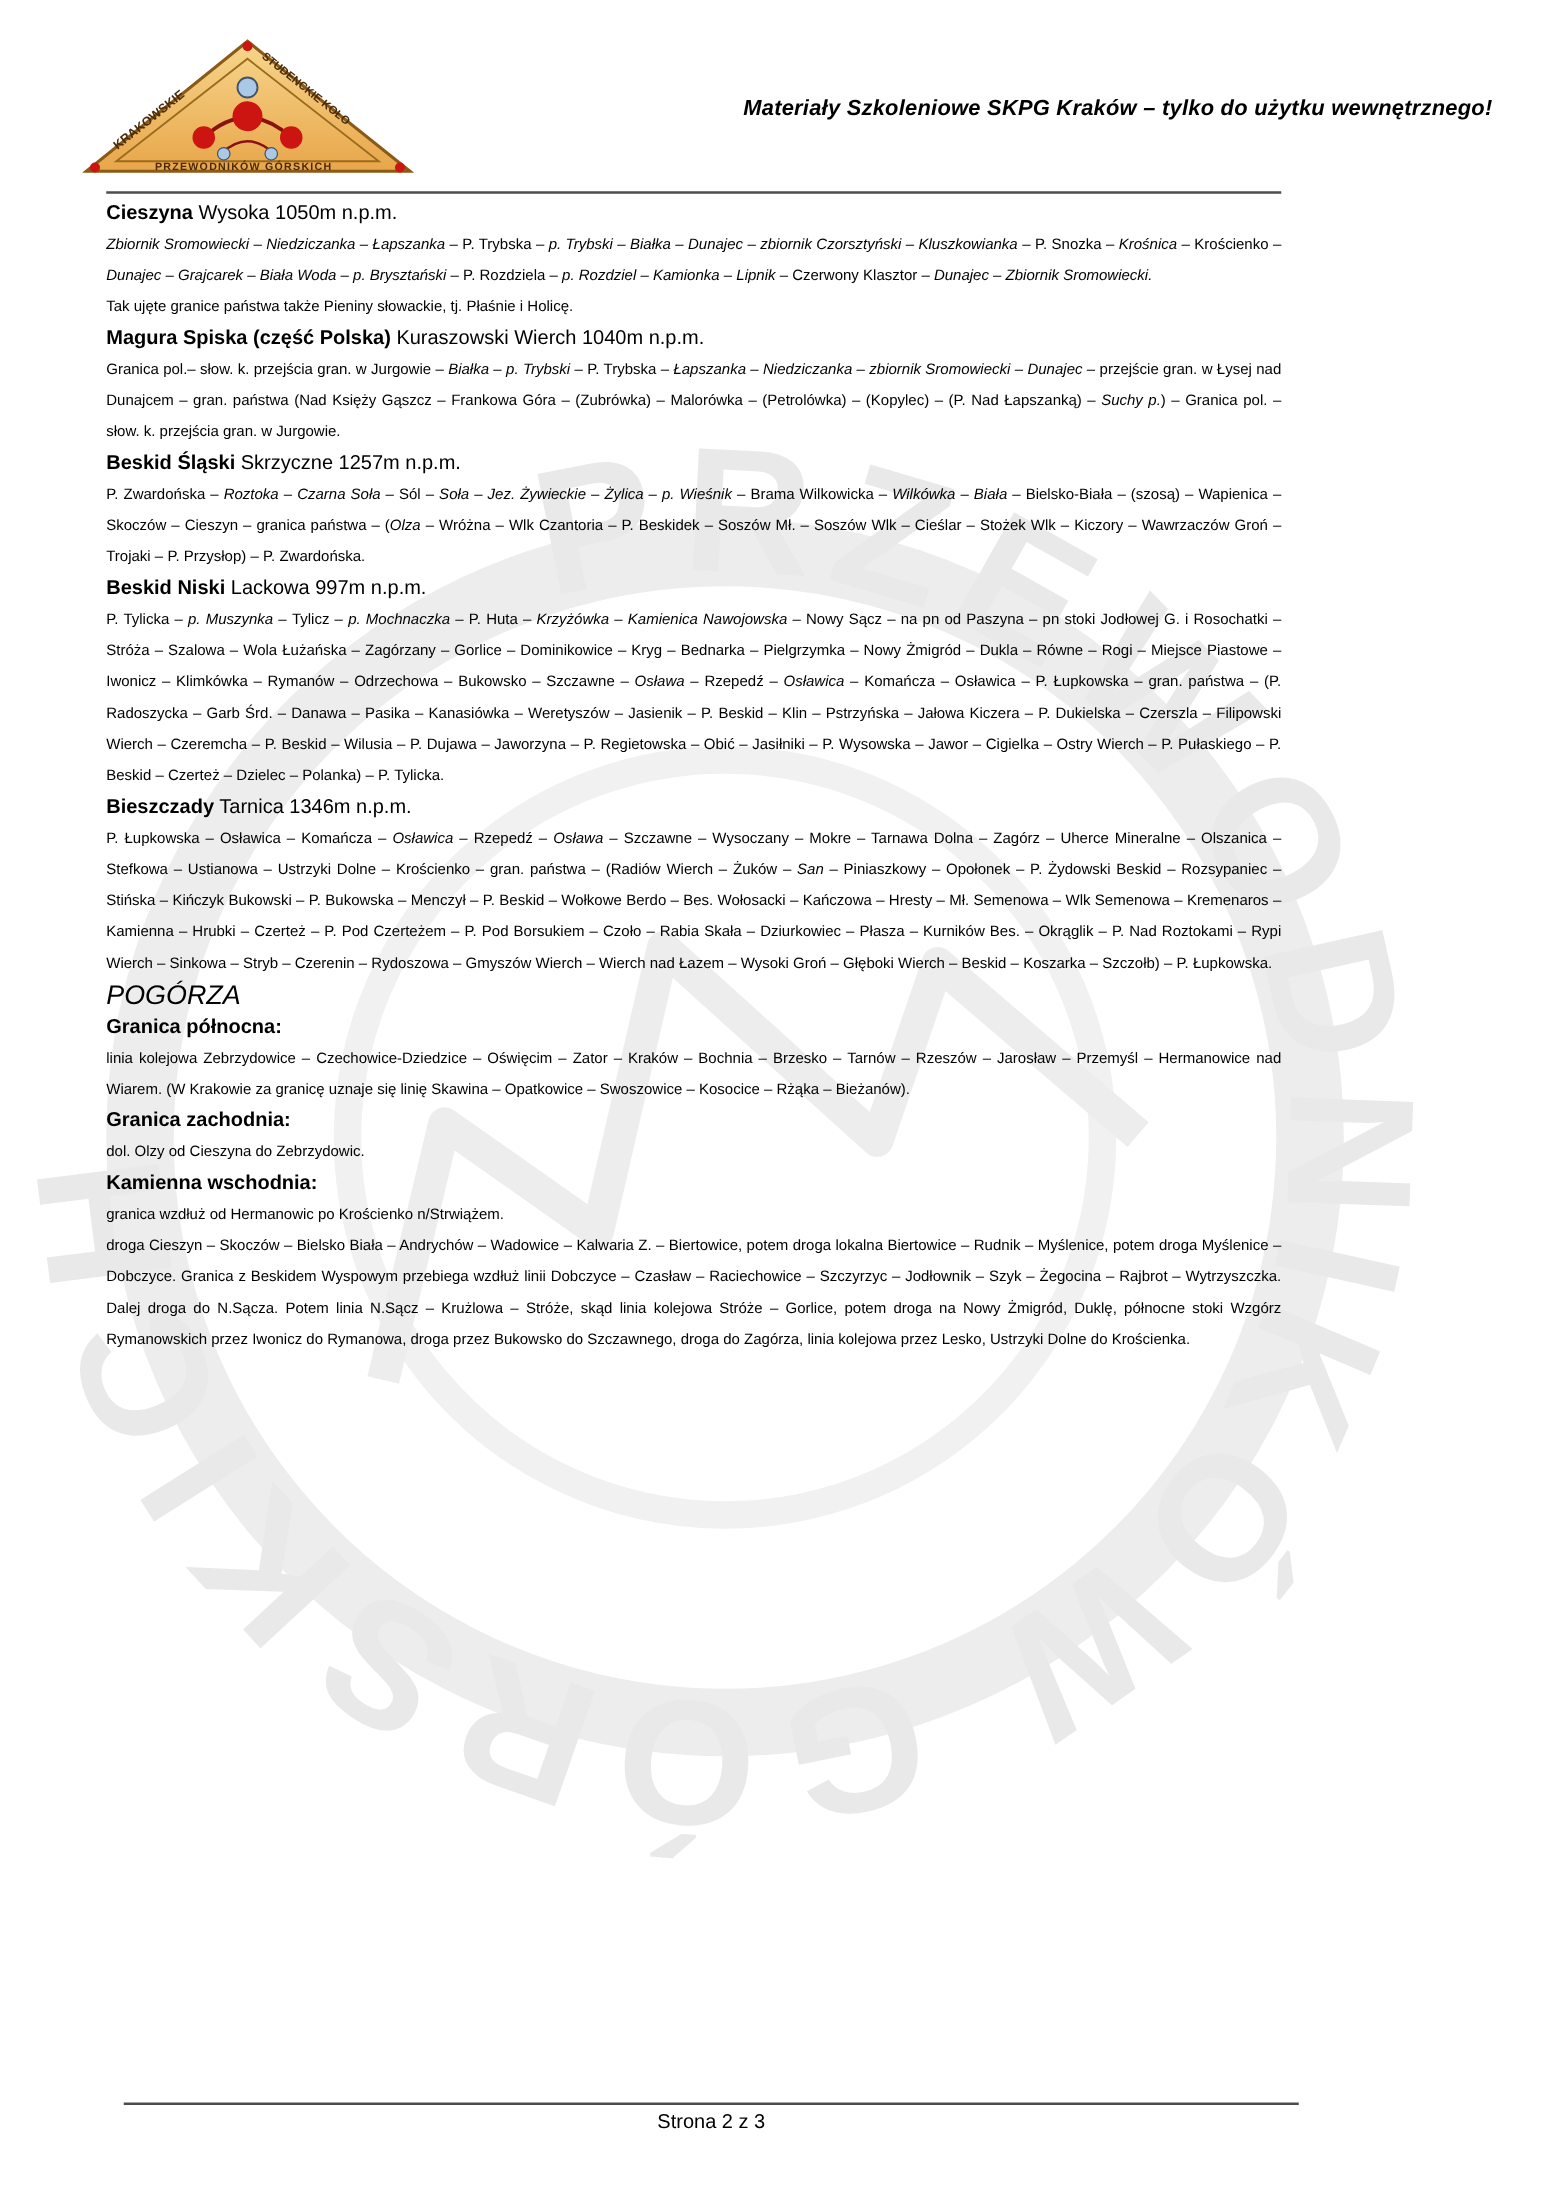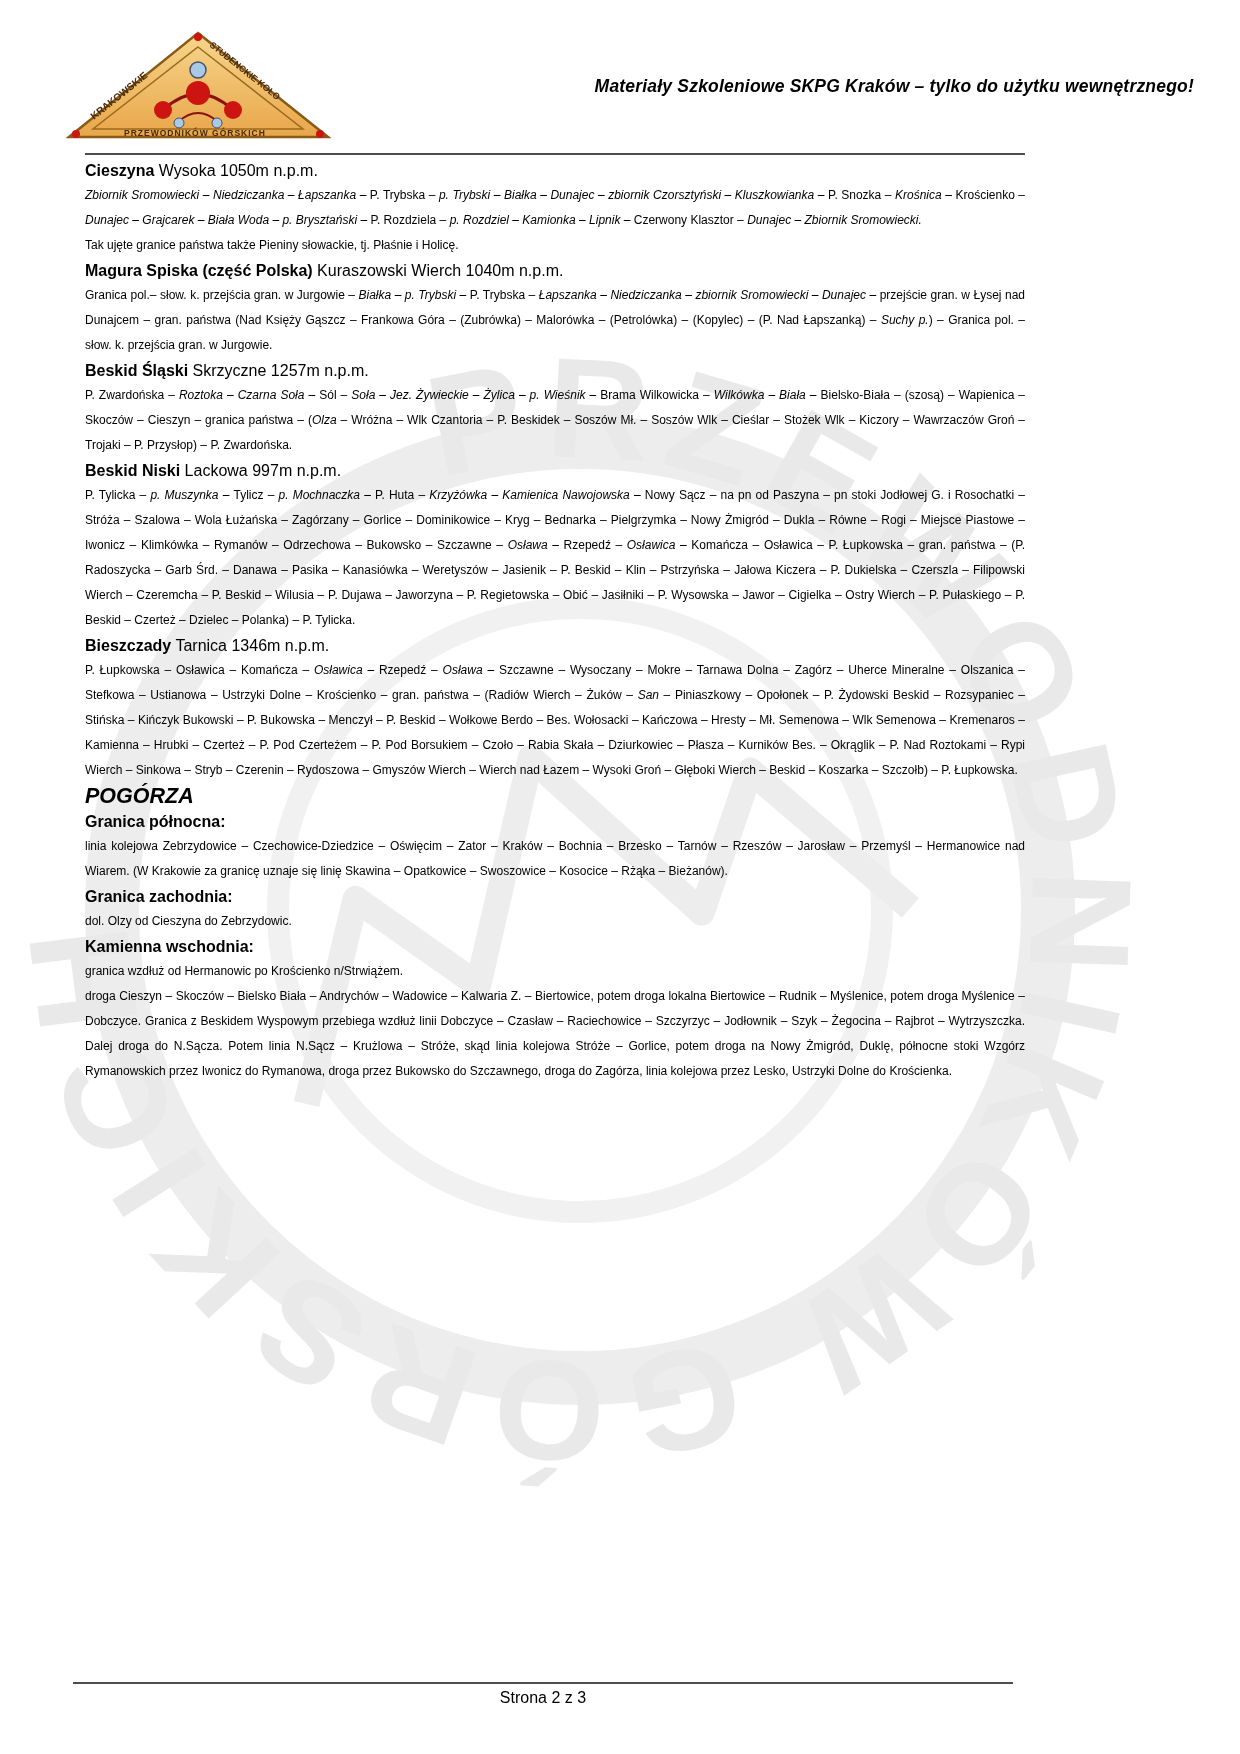--- a/index.html
+++ b/index.html
@@ -15,26 +15,26 @@
     padding-right:46px; letter-spacing:0.2px;
   }
   .header-rule {border:0; border-top:2px solid #4d4d4d; margin:11px 0 0 85px; width:940px; position:relative; z-index:2;}
   
   .doc-body {position:relative; z-index:2; margin:3px 0 0 85px; width:940px;}
   .doc-body p {margin:0;}
   .para {text-align:justify; font-size:12px; line-height:25px;}
   .section-title {font-size:16px; line-height:25px; margin-top:25px;}
   .doc-body .section-title:first-child {margin-top:0;}
   .bold-line {font-weight:bold; font-size:16px; line-height:25px;}
-  .big-heading {font-size:21.5px; line-height:26px; font-weight:bold; font-style:italic; margin-top:48px; margin-bottom:26px;}
+  .big-heading {font-size:21.5px; line-height:26px; font-weight:normal; font-style:italic; margin-top:48px; margin-bottom:26px;}
   .i {font-style:italic;}
   
   .watermark {position:absolute; left:20px; top:280px; z-index:1; pointer-events:none;}
   
-  .footer {position:absolute; left:73px; top:1682px; width:940px; z-index:2;}
+  .footer {position:absolute; left:99px; top:1682px; width:940px; z-index:2;}
   .footer-rule {border:0; border-top:2px solid #4d4d4d; margin:0;}
   .page-number {text-align:center; font-size:16px; margin-top:5px;}
 </style>
 </head>
 <body>
 
 <div class="page">
 
   <svg class="watermark" width="1120" height="1220" viewBox="0 0 1120 1220" aria-hidden="true">
     <g transform="rotate(-18 560 630)">

